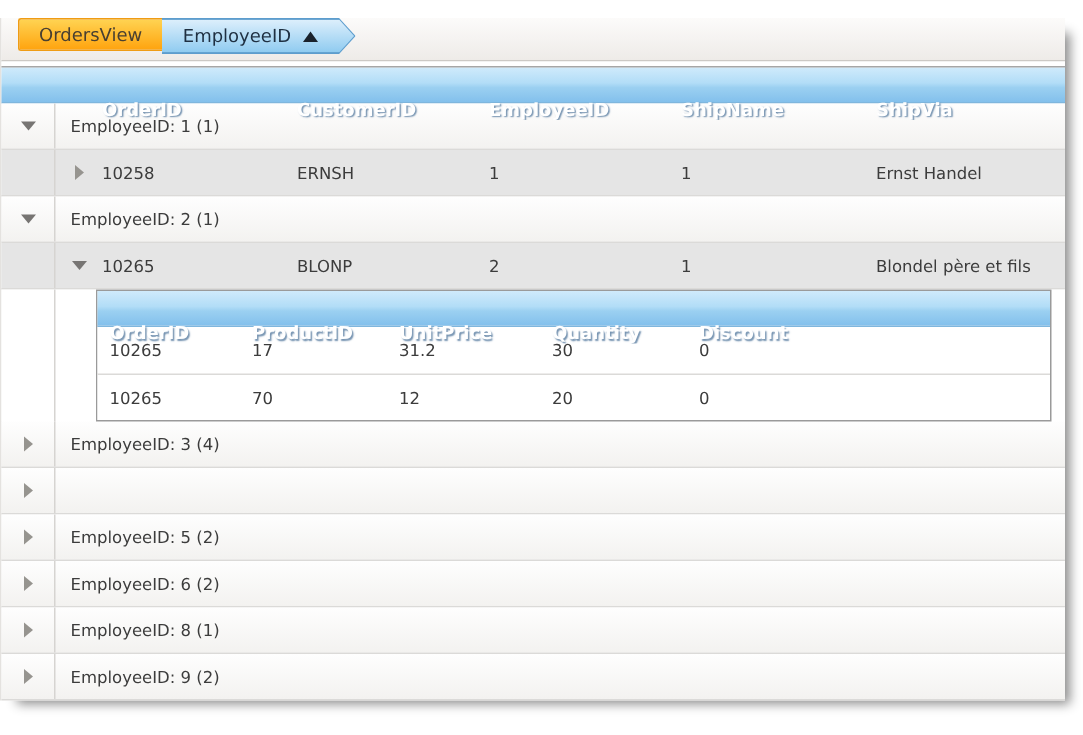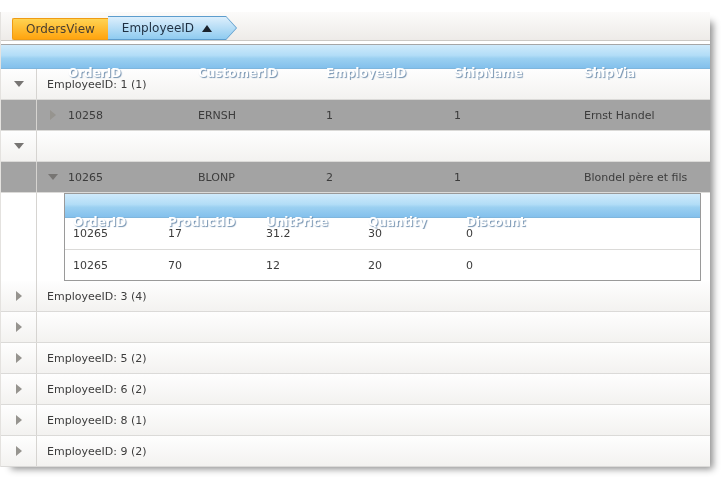--- a/index.html
+++ b/index.html
@@ -4,21 +4,21 @@
 <style>
   html,body{margin:0;padding:0;background:#ffffff;}
   body{width:722px;height:490px;overflow:hidden;font-family:"DejaVu Sans","Liberation Sans",sans-serif;}
   .control{
     width:710px;margin:8px 0 0 0;background:#fff;
     box-shadow:7px 6px 7px -4px rgba(0,0,0,0.45);
     border-left:1px solid #e4e2df;box-sizing:border-box;
   }
   
   .group-panel{
-    height:29px;display:flex;align-items:flex-end;padding-left:11px;box-sizing:border-box;
+    height:29px;display:flex;align-items:flex-start;padding-left:11px;box-sizing:border-box;
     background:linear-gradient(var(--panel-top,#fcfbfa),var(--panel-bottom,#eeebe8));
     border-bottom:1px solid #ccc9c5;
     margin-top:12px;
   }
   .tab-orange{
     height:22px;display:flex;align-items:center;padding:0 13px;box-sizing:border-box;
     background:linear-gradient(var(--tab-orange-top,#ffd352),var(--tab-orange-bottom,#ffa40f));
     border:1px solid #ef9c14;border-right:none;border-radius:2px 0 0 2px;
     font-size:12px;color:#4a4031;cursor:default;
   }
@@ -45,21 +45,21 @@
   }
   .hcell,.dhcell{
     color:#ffffff;font-weight:bold;font-size:12px;
     text-shadow:1px 1px 1px rgba(70,110,150,0.75);
     white-space:nowrap;overflow:hidden;margin-top:28px;
   }
   
   .row{
     display:grid;grid-template-columns:36px 31px 130px 128px 128px 130px 1fr;
     height:31px;align-items:center;box-sizing:border-box;
-    border-bottom:1px solid #dbdad8;background:#a3a3a3;
+    border-bottom:1px solid #dbdad8;background:#e5e5e5;
   }
   .group-row{grid-template-columns:36px 1fr;background:linear-gradient(#fefefe,#f3f2f0);}
   .gutter{height:100%;display:flex;align-items:center;justify-content:center;border-right:1px solid #d6d4d1;box-sizing:border-box;}
   .arrow-cell{display:flex;align-items:center;justify-content:center;}
   .group-label{padding-left:10px;font-size:11px;color:#3c3c3c;white-space:nowrap;}
   .cell,.dcell{font-size:11px;color:#3c3c3c;white-space:nowrap;overflow:hidden;}
   .tri-down{width:0;height:0;border-left:5px solid transparent;border-right:5px solid transparent;border-top:6px solid #777573;}
   .tri-right{width:0;height:0;border-top:5px solid transparent;border-bottom:5px solid transparent;border-left:6px solid #96948f;}
   
   .detail-wrap{display:grid;grid-template-columns:36px 1fr;background:#fff;}
@@ -122,20 +122,21 @@
         <div class="cell">10258</div>
         <div class="cell">ERNSH</div>
         <div class="cell">1</div>
         <div class="cell">1</div>
         <div class="cell">Ernst Handel</div>
       </div>
       <div class="row group-row">
         <div class="gutter">
           <div class="tri tri-down"></div>
         </div>
+        <div class="group-label">EmployeeID: 2 (1)</div>
       </div>
       <div class="row data-row">
         <div class="gutter"></div>
         <div class="arrow-cell">
           <div class="tri tri-down"></div>
         </div>
         <div class="cell">10265</div>
         <div class="cell">BLONP</div>
         <div class="cell">2</div>
         <div class="cell">1</div>

